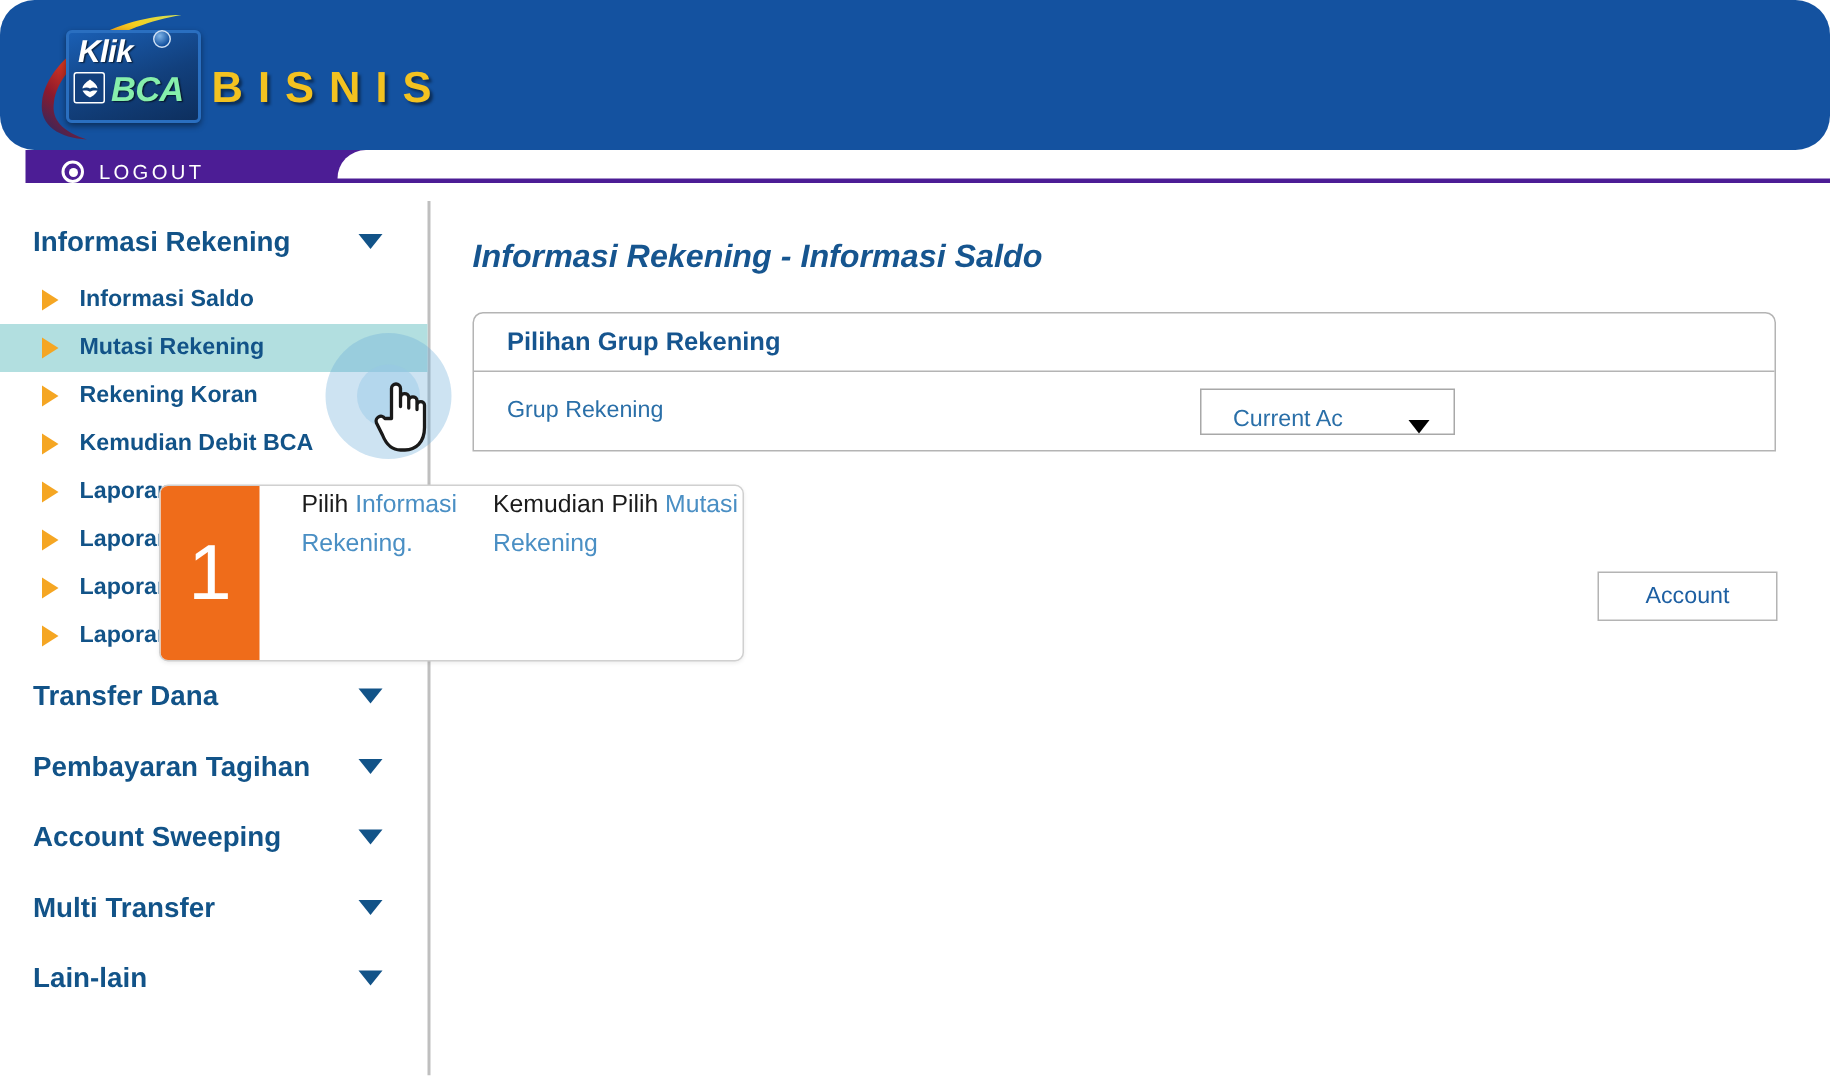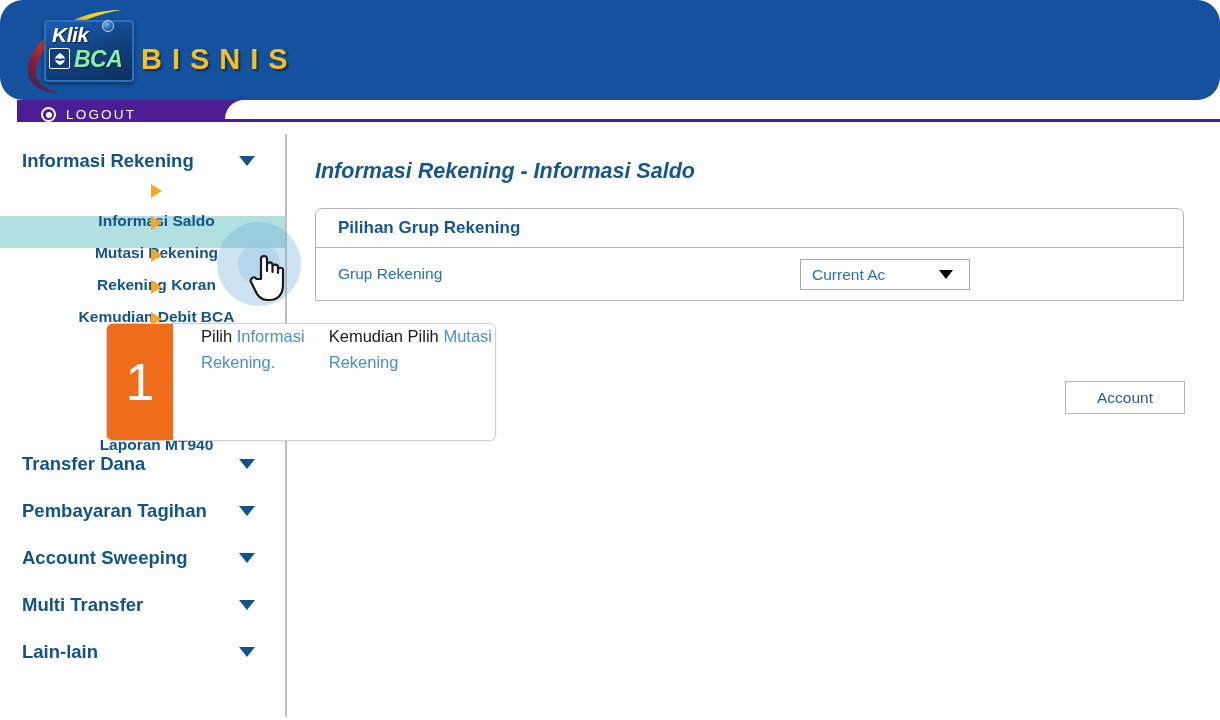--- a/index.html
+++ b/index.html
@@ -108,21 +108,21 @@
   .caret {
     width: 0; height: 0;
     border-left: 8px solid transparent;
     border-right: 8px solid transparent;
     border-top: 10px solid #125388;
   }
   .sb-item {
     display: flex; align-items: center; gap: 14px;
     height: 32px;
     padding-left: 28px;
-    color: #125388; font-size: 15.5px; font-weight: bold; flex-direction: column;
+    color: #125388; font-size: 15.5px; font-weight: bold;
   }
   .sb-item.active { background: #b2dfe0; }
   .arrow-r {
     width: 0; height: 0;
     border-top: 7px solid transparent;
     border-bottom: 7px solid transparent;
     border-left: 11px solid #f5a623;
     flex: 0 0 auto;
   }
 
@@ -153,22 +153,22 @@
   .panel-row {
     height: 52px; display: flex; align-items: center;
     padding: 0 0 0 22px; position: relative;
   }
   .row-label { color: #2a6fa8; font-size: 15.5px; }
   .select-box {
     position: absolute; left: 484px; top: 11px;
     width: 170px; height: 31px;
     border: 1.6px solid #a8a8a8;
     background: #ffffff;
-    display: flex; align-items: center;
-    padding: 0 10px 0 11px;
+    display: flex; align-items: flex-end;
+    padding: 0 10px 0 21px;
   }
   .select-value { color: #2a6fa8; font-size: 15.5px; flex: 1; }
   .select-caret {
     width: 0; height: 0;
     border-left: 7px solid transparent;
     border-right: 7px solid transparent;
     border-top: 9px solid #000000;
     margin-right: 6px;
   }
   .btn-lanjut {

